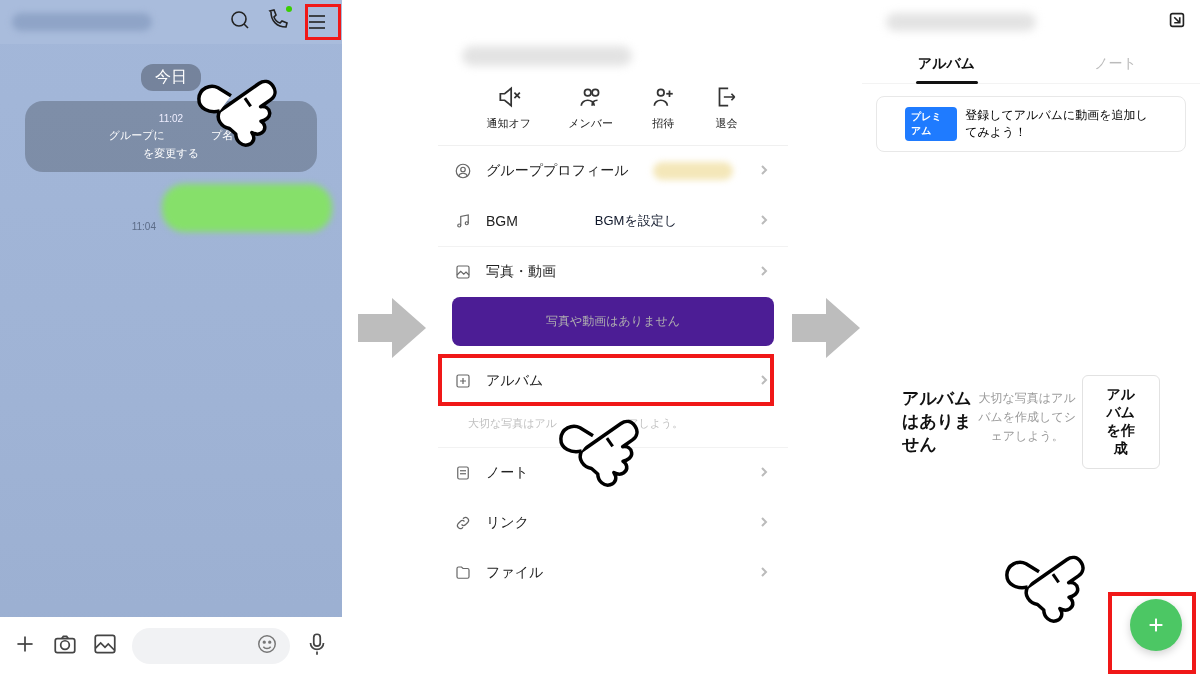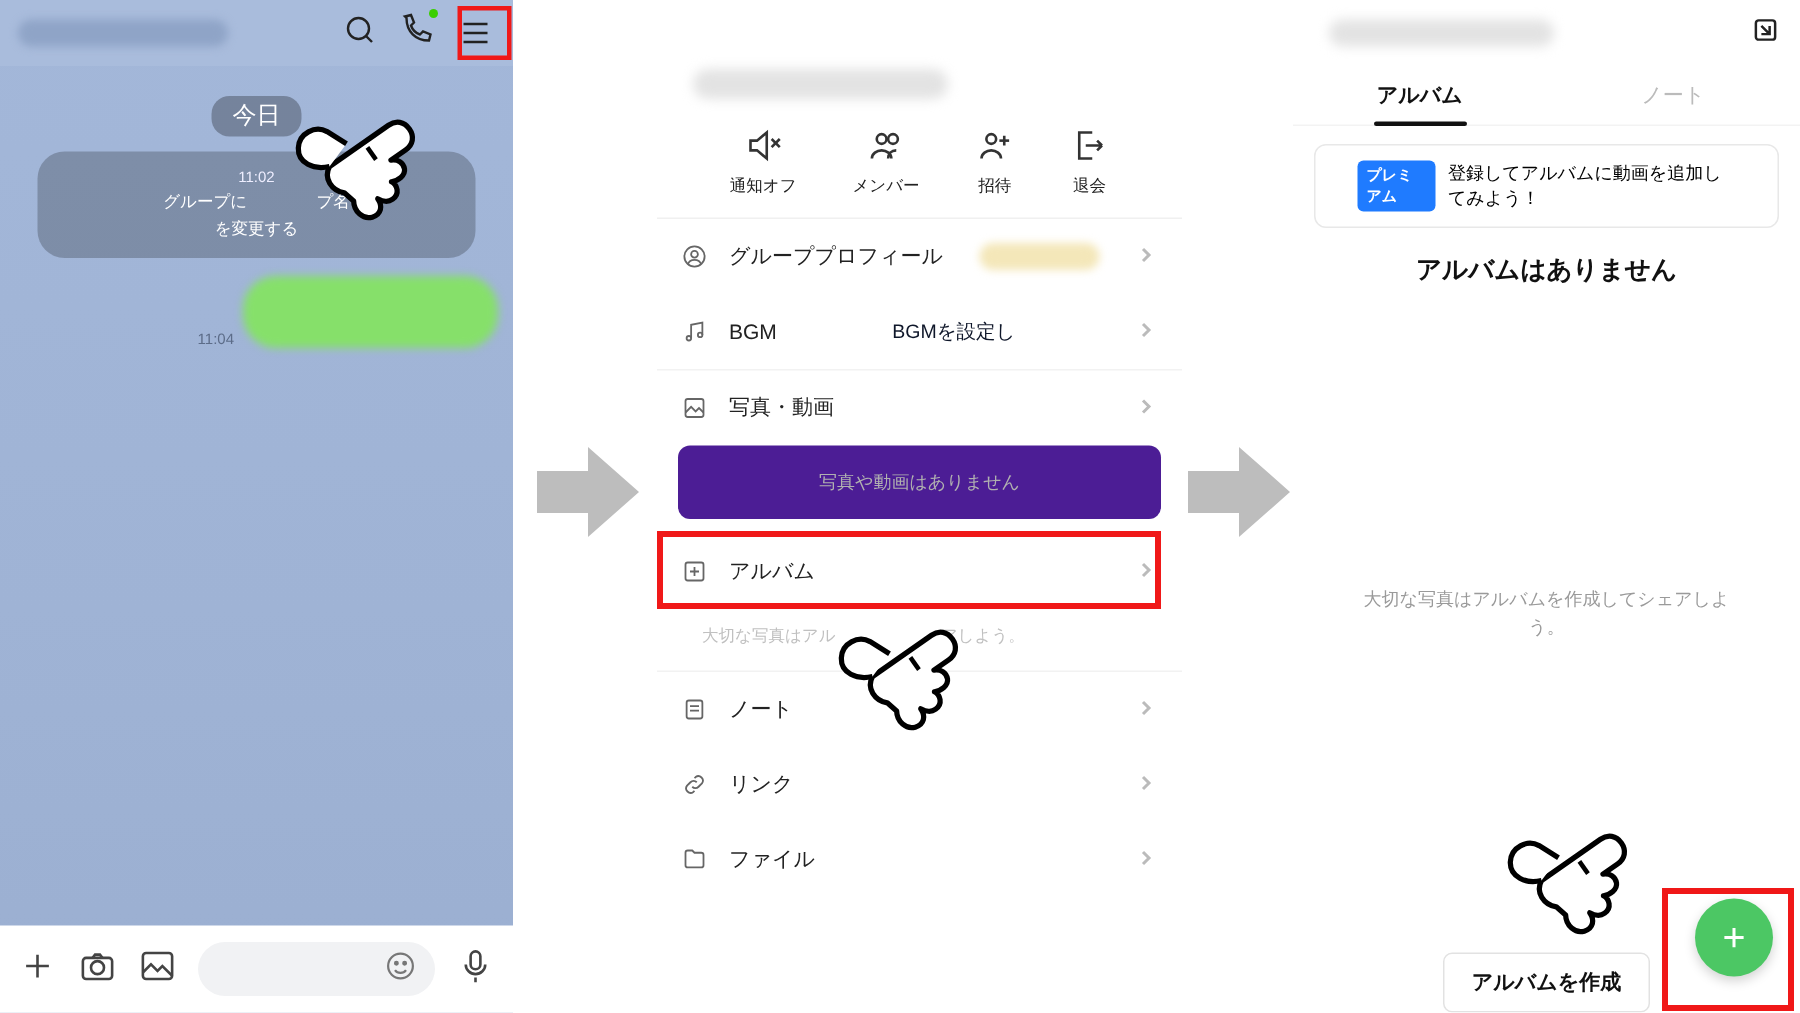--- a/index.html
+++ b/index.html
@@ -103,21 +103,21 @@
   .tab { flex:1; display:flex; align-items:center; justify-content:center; font-size:14px; color:#bbb; position:relative;}
   .tab.active { color:#111; font-weight:700;}
   .tab.active::after{ content:""; position:absolute; bottom:-1px; height:3px; width:62px; background:#111; border-radius:2px;}
   .promo {
     margin:12px 14px 16px; border:1px solid #e8e8e8; border-radius:8px;
     padding:10px 28px; display:flex; align-items:center; gap:8px; font-size:12px;
   }
   .promo-badge{
     background:#1f7bff; color:#fff; font-size:10px; padding:3px 6px; border-radius:4px; font-weight:700;
   }
-  .p3-body{ flex:1; display:flex; flex-direction:column; align-items:center; justify-content:space-between; padding:0 40px;}
+  .p3-body{ flex:1; display:flex; flex-direction:row; align-items:center; justify-content:flex-start; padding:0 40px;}
   .p3-body h3{ font-size:17px; font-weight:800; color:#111;}
   .p3-body p{ font-size:12px; color:#9a9a9a; text-align:center; margin:8px 0 16px; line-height:1.6;}
   .mkbtn{
     border:1px solid #e2e2e2; background:#fff; padding:10px 18px; border-radius:6px;
     font-size:14px; font-weight:600; color:#111;
   }
   .fab{
     position:absolute; right:18px; bottom:24px; width:52px; height:52px; border-radius:50%;
     background:#4CC764; display:flex; align-items:center; justify-content:center;
     box-shadow:0 3px 8px rgba(0,0,0,.18);

